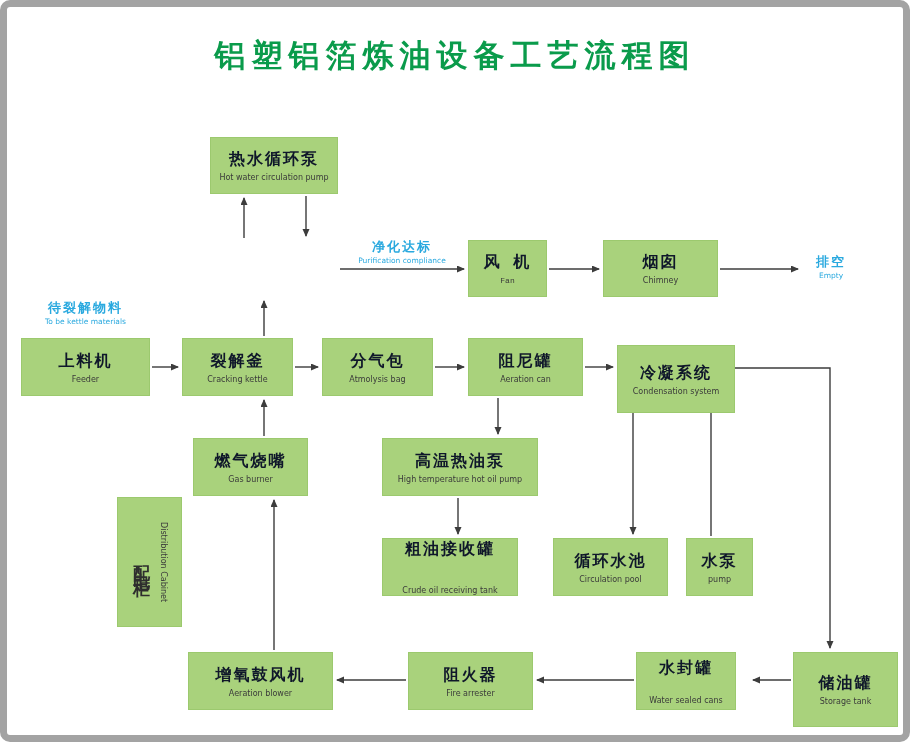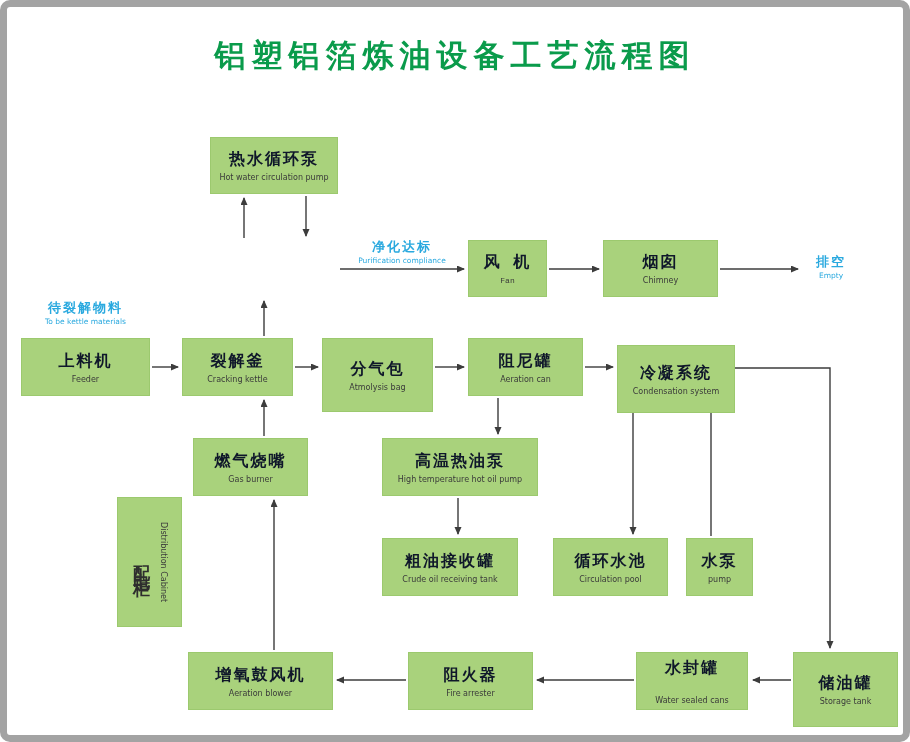--- a/index.html
+++ b/index.html
@@ -143,21 +143,21 @@
   <div class="node" style="left:14px;top:331px;width:129px;height:58px;">
     <div class="zh">上料机</div>
     <div class="en">Feeder</div>
   </div>
 
   <div class="node" style="left:175px;top:331px;width:111px;height:58px;">
     <div class="zh">裂解釜</div>
     <div class="en">Cracking kettle</div>
   </div>
 
-  <div class="node" style="left:315px;top:331px;width:111px;height:74px;">
+  <div class="node" style="left:315px;top:331px;width:111px;height:58px;">
     <div class="zh">分气包</div>
     <div class="en">Atmolysis bag</div>
   </div>
 
   <div class="node" style="left:461px;top:331px;width:115px;height:58px;">
     <div class="zh">阻尼罐</div>
     <div class="en">Aeration can</div>
   </div>
 
   <div class="node" style="left:610px;top:338px;width:118px;height:68px;">
@@ -173,21 +173,21 @@
   <div class="node" style="left:375px;top:431px;width:156px;height:58px;">
     <div class="zh">高温热油泵</div>
     <div class="en">High temperature hot oil pump</div>
   </div>
 
   <div class="node vnode" style="left:110px;top:490px;width:65px;height:130px;">
     <div class="vzh">配电柜</div>
     <div class="ven">Distribution Cabinet</div>
   </div>
 
-  <div class="node" style="left:375px;top:531px;width:136px;height:58px;">
+  <div class="node" style="left:375px;top:531px;width:136px;height:58px;justify-content:space-between;">
     <div class="zh">粗油接收罐</div>
     <div class="en">Crude oil receiving tank</div>
   </div>
 
   <div class="node" style="left:679px;top:531px;width:67px;height:58px;">
     <div class="zh">水泵</div>
     <div class="en">pump</div>
   </div>
 
   <div class="node" style="left:546px;top:531px;width:115px;height:58px;">
@@ -198,21 +198,21 @@
   <div class="node" style="left:181px;top:645px;width:145px;height:58px;">
     <div class="zh">增氧鼓风机</div>
     <div class="en">Aeration blower</div>
   </div>
 
   <div class="node" style="left:401px;top:645px;width:125px;height:58px;">
     <div class="zh">阻火器</div>
     <div class="en">Fire arrester</div>
   </div>
 
-  <div class="node" style="left:629px;top:645px;width:112px;height:58px;gap:17px;">
+  <div class="node" style="left:629px;top:645px;width:100px;height:58px;gap:17px;">
     <div class="zh">水封罐</div>
     <div class="en">Water sealed cans</div>
   </div>
 
   <div class="node" style="left:786px;top:645px;width:105px;height:75px;">
     <div class="zh">储油罐</div>
     <div class="en">Storage tank</div>
   </div>
 
   <div class="note" style="left:14px;top:292px;width:129px;">

